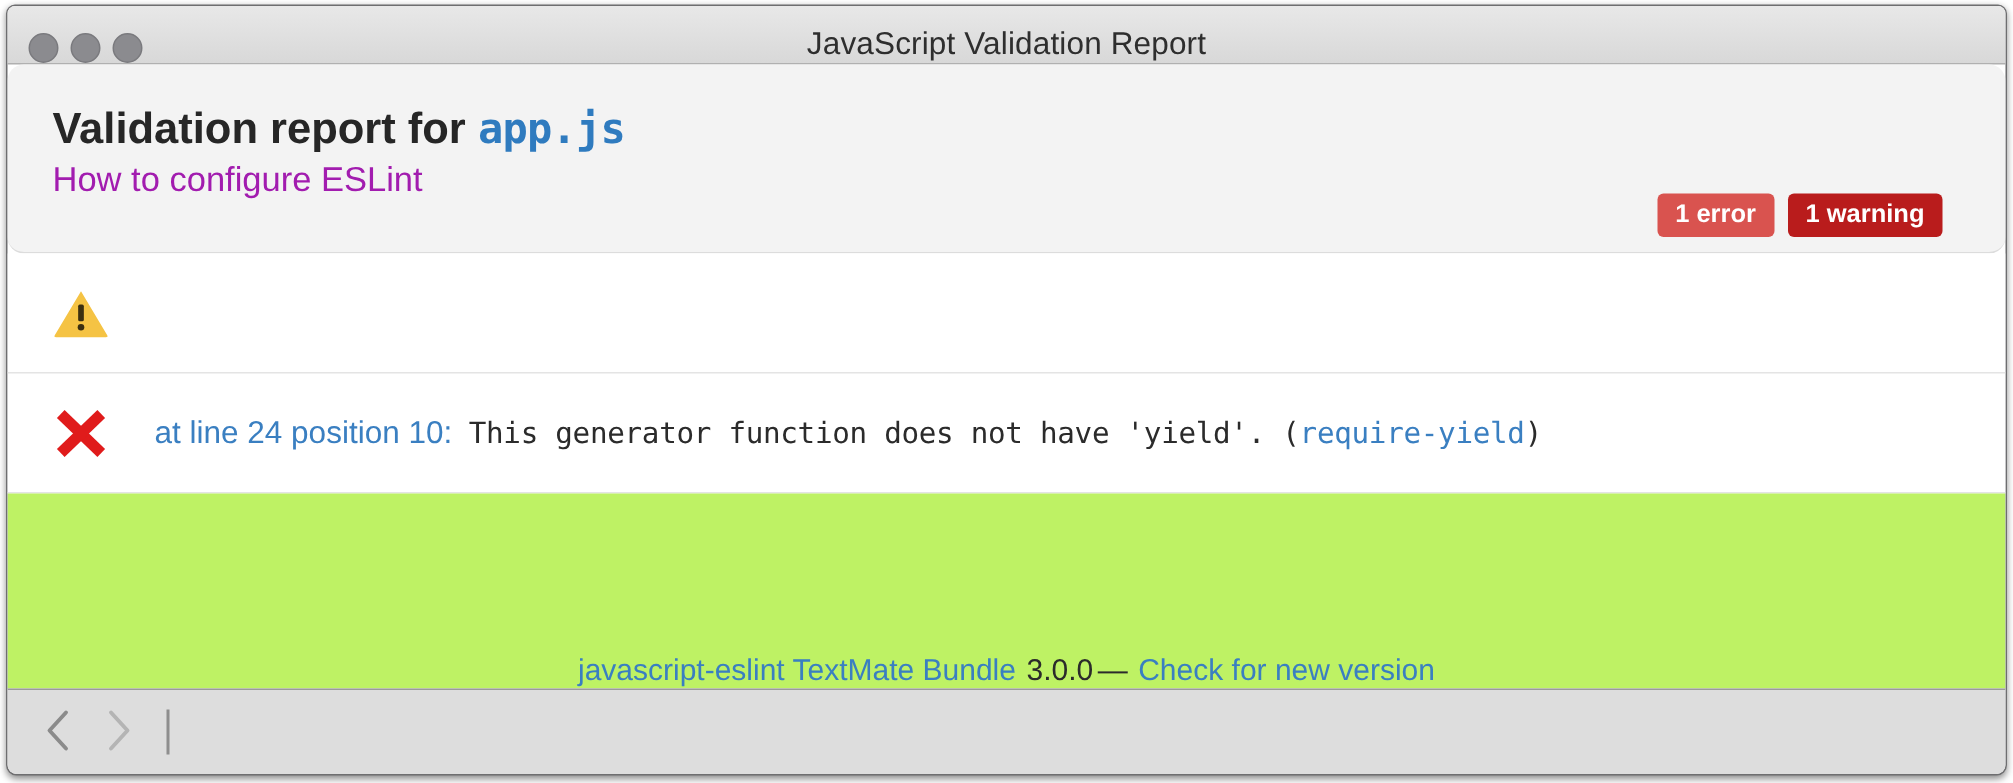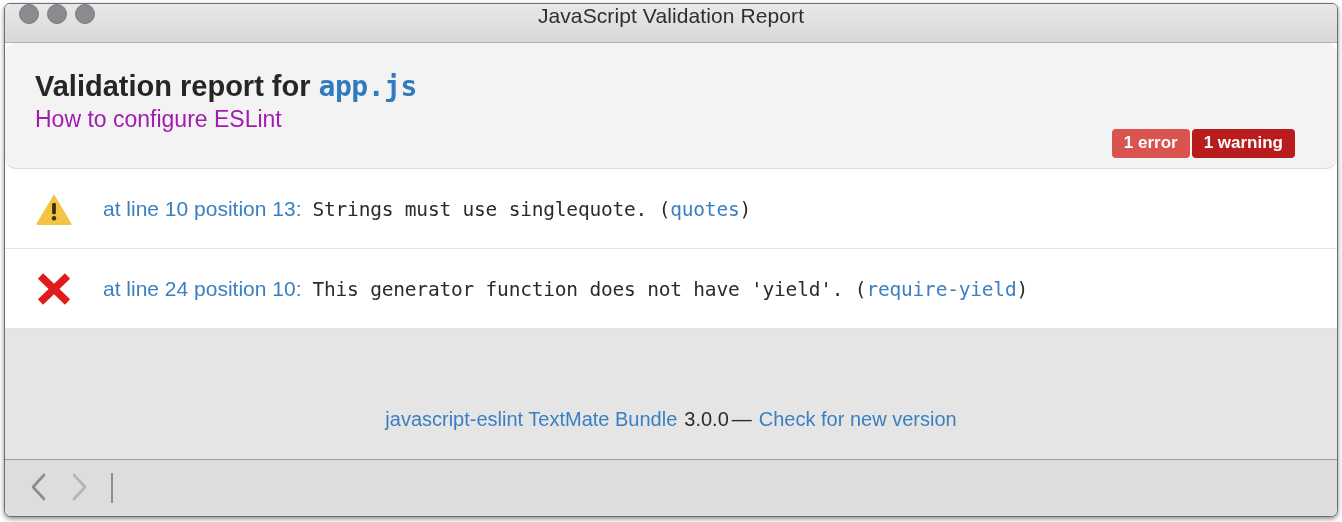--- a/index.html
+++ b/index.html
@@ -32,21 +32,21 @@
   }
 
   
   .titlebar {
     position: relative;
     height: 38px;
     flex: 0 0 38px;
     background: linear-gradient(to bottom, #e8e8e8 0%, #d8d8d8 100%);
     border-bottom: 1px solid #b0b0b0;
     display: flex;
-    align-items: flex-start;
+    align-items: flex-end;
   }
   .traffic-lights {
     display: flex;
     gap: 8px;
     margin-left: 14px;
   }
   .light {
     width: 20px;
     height: 20px;
     border-radius: 50%;
@@ -95,21 +95,21 @@
     font-size: 23px;
     color: #a21caf;
     text-decoration: none;
     cursor: pointer;
   }
   .badges {
     position: absolute;
     right: 42px;
     top: 86px;
     display: flex;
-    gap: 2px;
+    gap: 9px;
     padding-left: 8px;
   }
   .badge {
     font-size: 17px;
     font-weight: bold;
     color: #ffffff;
     padding: 5px 12px 7px 12px;
     border-radius: 4px;
     line-height: 1;
     white-space: nowrap;
@@ -160,23 +160,23 @@
     letter-spacing: -0.2px;
   }
   .issue-msg .rule {
     color: #3a7fc1;
     cursor: pointer;
   }
 
   
   .report-footer {
     flex: 1 1 auto;
-    background: #e5e5e5;
-    display: flex;
-    align-items: center;
+    background: #bef264;
+    display: flex;
+    align-items: flex-end;
     justify-content: center;
     padding-top: 50px;
     box-sizing: border-box;
   }
   .footer-line {
     font-size: 20px;
     color: #2b2b2b;
     white-space: nowrap;
   }
   .footer-line a {
@@ -244,24 +244,20 @@
 
   <div class="issues">
 
     <div class="issue-row">
       <span class="issue-icon">
         <svg width="38" height="34" viewBox="0 0 38 34" aria-hidden="true">
           <path d="M19 2.2 L36.4 31.4 Q37.3 32.9 35.6 32.9 L2.4 32.9 Q0.7 32.9 1.6 31.4 Z" fill="#f5c344"></path>
           <rect x="17.1" y="11" width="3.8" height="11.2" rx="1.1" fill="#3b2f10"></rect>
           <circle cx="19" cy="26.2" r="2.2" fill="#3b2f10"></circle>
         </svg>
-      </span>
-      <span class="issue-text">
-        <a class="issue-loc">at line 10 position 13:</a>
-        <span class="issue-msg"><span>Strings must use singlequote. (</span><span class="rule">quotes</span><span>)</span></span>
       </span>
     </div>
 
     <div class="issue-row">
       <span class="issue-icon">
         <svg width="38" height="34" viewBox="0 0 38 34" aria-hidden="true">
           <g stroke="#e01b1b" stroke-width="7.4" stroke-linecap="butt">
             <line x1="5.5" y1="4" x2="32.5" y2="30"></line>
             <line x1="32.5" y1="4" x2="5.5" y2="30"></line>
           </g>

